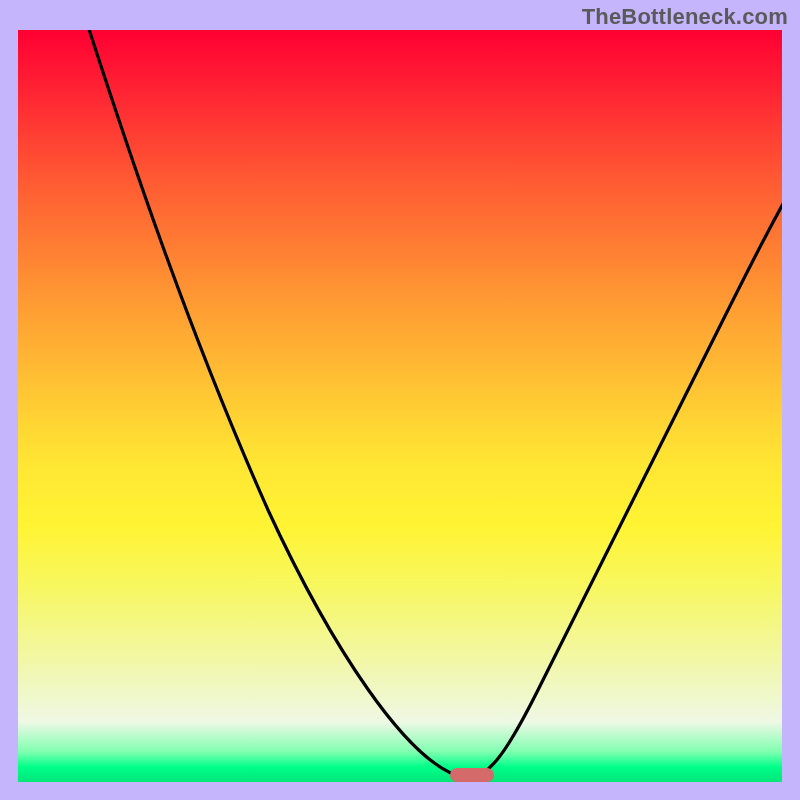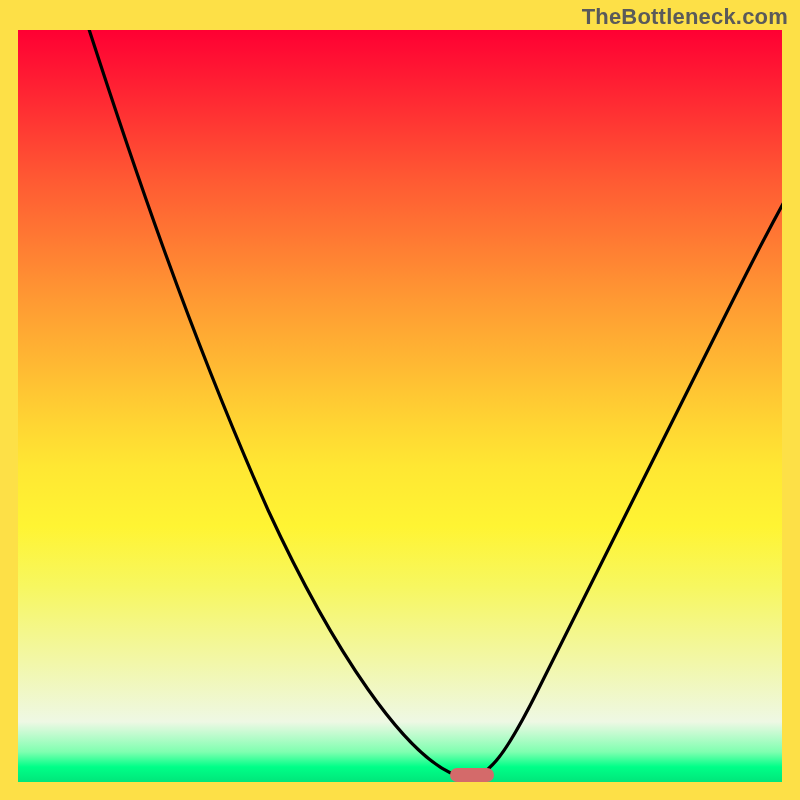--- a/index.html
+++ b/index.html
@@ -8,21 +8,21 @@
     width: 800px;
     height: 800px;
     background: #000000;
     overflow: hidden;
     font-family: Arial, Helvetica, sans-serif;
   }
   .frame {
     position: relative;
     width: 800px;
     height: 800px;
-    background: #fde047;
+    background: #c4b5fd;
   }
   .watermark {
     position: absolute;
     top: 4px;
     right: 12px;
     color: #5a5a5a;
     font-size: 22px;
     font-weight: 600;
     letter-spacing: 0.2px;
     user-select: none;

